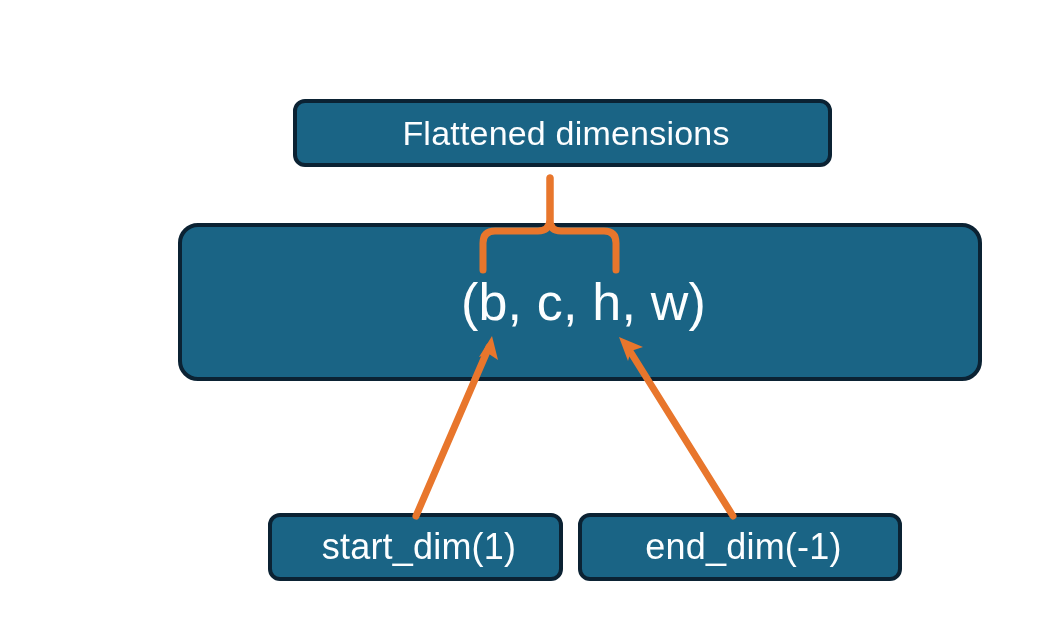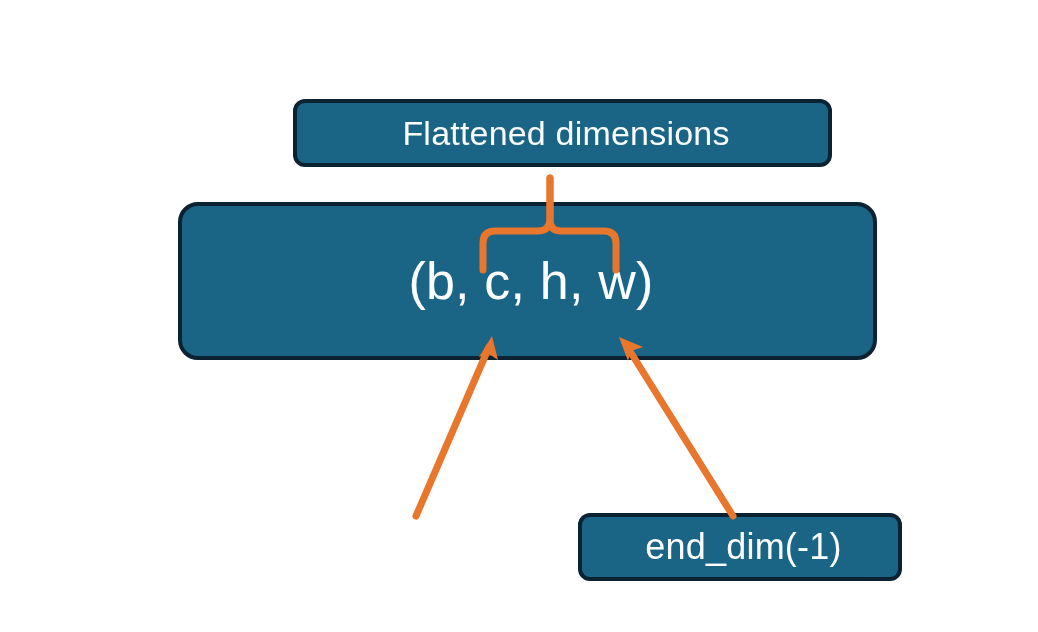--- a/index.html
+++ b/index.html
@@ -41,22 +41,22 @@
     left: 293px;
     top: 99px;
     width: 539px;
     height: 68px;
     border-radius: 12px;
   }
   #node-flattened .node-label { font-size: 34px; }
 
   #node-tensor {
     left: 178px;
-    top: 202px;
-    width: 699px;
+    top: 223px;
+    width: 804px;
     height: 158px;
     border-radius: 20px;
   }
   #node-tensor .node-label { font-size: 52px; }
 
   #node-start-dim {
     left: 268px;
     top: 513px;
     width: 295px;
     height: 68px;
@@ -89,20 +89,23 @@
 <div id="canvas">
 
   <div class="node" id="node-flattened">
     <span class="node-label">Flattened dimensions</span>
   </div>
 
   <div class="node" id="node-tensor">
     <span class="node-label">(b, c, h, w)</span>
   </div>
 
+  <div class="node" id="node-start-dim">
+    <span class="node-label">start_dim(1)</span>
+  </div>
 
   <div class="node" id="node-end-dim">
     <span class="node-label">end_dim(-1)</span>
   </div>
 
   <svg id="connectors" viewBox="0 0 1038 632">
 
     <g>
       <path d="M 483 270
                L 483 243

